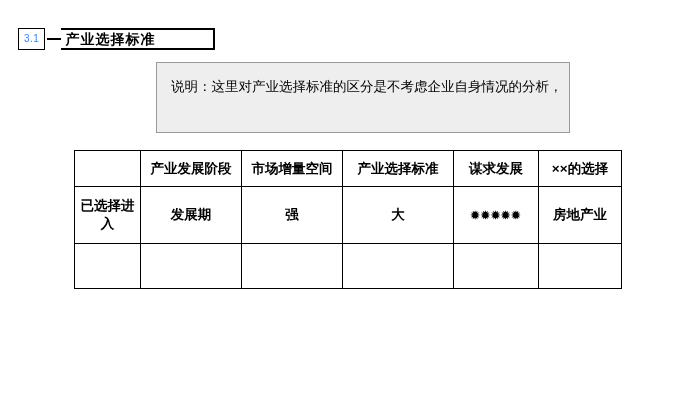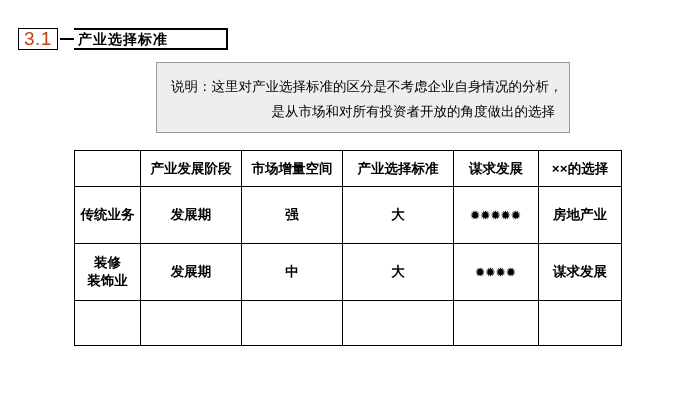--- a/index.html
+++ b/index.html
@@ -21,24 +21,24 @@
     position: absolute;
     left: 18px;
     top: 28px;
     display: flex;
     align-items: stretch;
     height: 22px;
   }
   #section-number {
     border: 1px solid #000000;
     background: #ffffff;
-    font-size: 19px;
+    font-size: 10px;
     line-height: 20px;
     padding: 0 5px;
-    color: #c2410c;
+    color: #3b82f6;
     letter-spacing: 0.5px;
   }
   #header-dash {
     width: 14px;
     align-self: center;
     border-top: 2px solid #000000;
     margin: 0 0 0 2px;
   }
   #section-title-box {
     border: 2px solid #000000;
@@ -123,21 +123,20 @@
 <body>
 
 <div id="header">
   <div id="section-number">3.1</div>
   <div id="header-dash"></div>
   <div id="section-title-box">产业选择标准</div>
 </div>
 
 <div id="note-box">
   <div class="note-line">说明：这里对产业选择标准的区分是不考虑企业自身情况的分析，</div>
-  <div class="note-line">是从市场和对所有投资者开放的角度做出的选择</div>
 </div>
 
 <div id="table-wrap">
   <table>
     <colgroup>
       <col class="col-industry">
       <col class="col-stage">
       <col class="col-comp">
       <col class="col-growth">
       <col class="col-attract">
@@ -148,37 +147,26 @@
         <td class="corner-cell"></td>
         <td>产业发展阶段</td>
         <td>市场增量空间</td>
         <td>产业选择标准</td>
         <td>谋求发展</td>
         <td>××的选择</td>
       </tr>
     </thead>
     <tbody>
       <tr>
-        <td>传统业务</td>
+        <td>已选择进入</td>
         <td>发展期</td>
         <td>强</td>
         <td>大</td>
         <td class="stars">✹✹✹✹✹</td>
         <td>房地产业</td>
-      </tr>
-      <tr>
-        <td class="two-line">
-          <div>装修</div>
-          <div>装饰业</div>
-        </td>
-        <td>发展期</td>
-        <td>中</td>
-        <td>大</td>
-        <td class="stars">✹✹✹✹</td>
-        <td>谋求发展</td>
       </tr>
       <tr>
         <td></td>
         <td></td>
         <td></td>
         <td></td>
         <td class="stars"></td>
         <td></td>
       </tr>
     </tbody>

